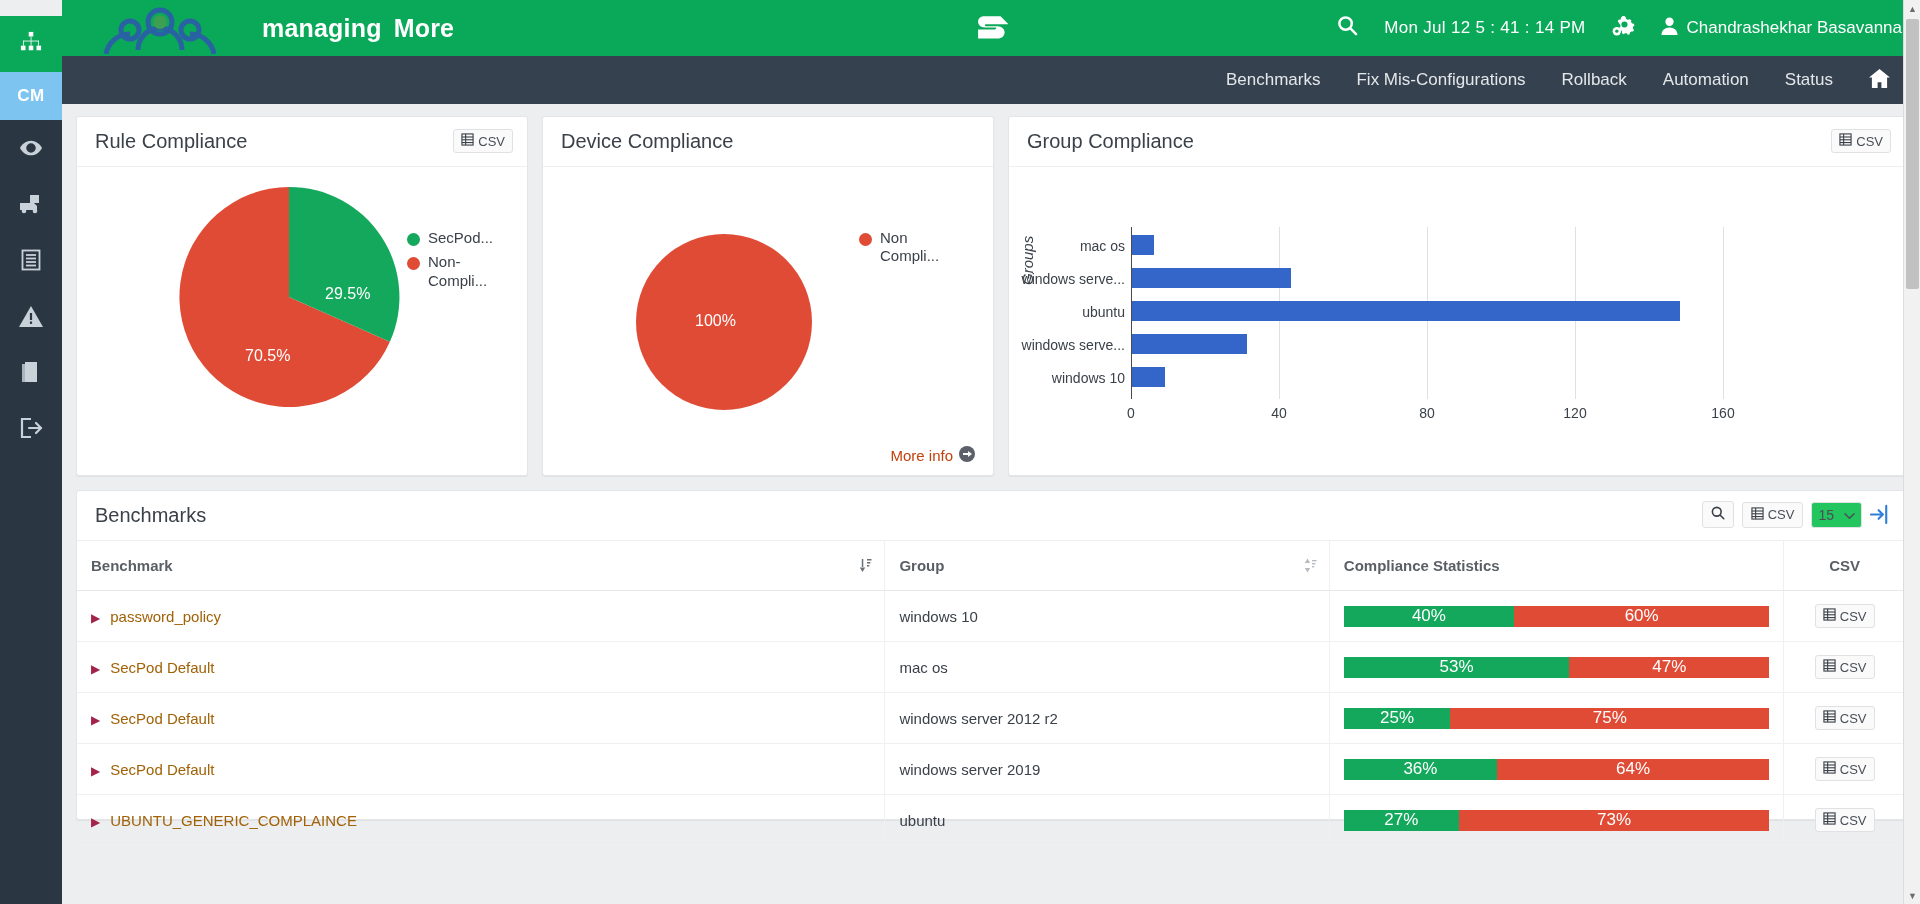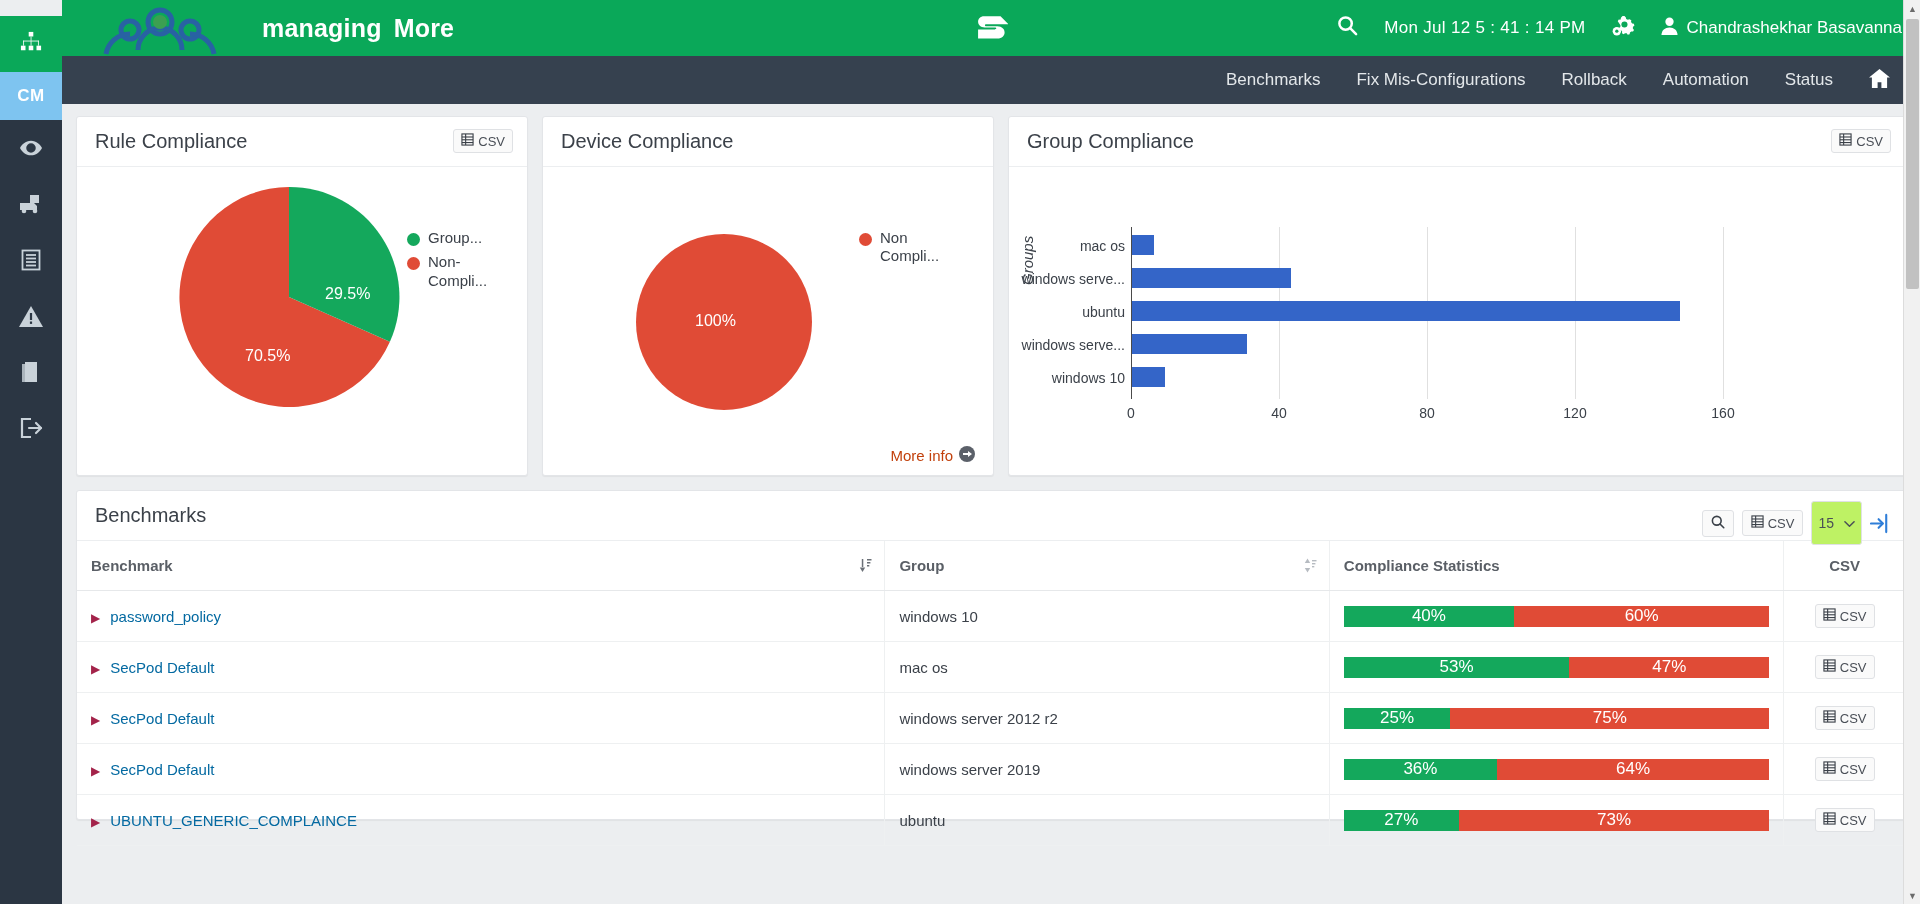--- a/index.html
+++ b/index.html
@@ -144,38 +144,38 @@
   #bench-tools {
     position: absolute; right: 14px; top: 10px;
     display: flex; align-items: center; gap: 8px;
   }
   .tool-btn {
     border: 1px solid #dfe1e4; background: #fafafa; border-radius: 3px;
     padding: 4px 8px; font-size: 13px; color: #4a4f57; cursor: pointer;
     display: inline-flex; align-items: center; gap: 4px;
   }
   #page-size {
-    border: 1px solid #dfe1e4; background: #bef264; border-radius: 3px;
-    padding: 13px 6px; font-size: 14px; color: #4a4f57; cursor: pointer;
+    border: 1px solid #dfe1e4; background: #22c55e; border-radius: 3px;
+    padding: 4px 6px; font-size: 14px; color: #4a4f57; cursor: pointer;
     display: inline-flex; align-items: center; gap: 10px;
   }
   #expand-icon { color: #2f7ed8; cursor: pointer; display: flex; align-items: center; }
 
   table#bench-table { width: 100%; border-collapse: collapse; table-layout: fixed; }
   #bench-table th {
     text-align: left; font-size: 15px; color: #5a5f66; font-weight: bold;
     padding: 16px 14px; border-bottom: 1px solid #e6e8ea; position: relative;
   }
   #bench-table td {
     font-size: 15px; color: #3b4149;
     padding: 13px 14px; border-bottom: 1px solid #eef0f1;
   }
   .col-sep { border-left: 1px solid #eef0f1; }
   .sort-icon { position: absolute; right: 12px; top: 17px; color: #9aa0a6; }
-  .bench-link { color: #0369a1; text-decoration: none; cursor: pointer; }
+  .bench-link { color: #a16207; text-decoration: none; cursor: pointer; }
   .caret { color: #a3234a; margin-right: 10px; font-size: 12px; cursor: pointer; }
   .stat-bar { display: flex; height: 21px; width: 100%; overflow: hidden; }
   .stat-seg {
     display: flex; align-items: center; justify-content: center;
     color: #fff; font-size: 17px;
   }
   .seg-green { background: #14a85c; }
   .seg-red { background: #e04b36; }
   .csv-cell { text-align: center; }
 
@@ -379,21 +379,21 @@
         <svg width="452" height="308" viewBox="0 0 452 308">
 
           <path d="M212 130 L212 20 A110 110 0 1 0 312.9 174.8 Z" fill="#e04b36"></path>
           <path d="M212 130 L312.9 174.8 A110 110 0 0 0 212 20 Z" fill="#14a85c"></path>
         </svg>
         <div class="pie-pct" style="left:248px; top:118px;">29.5%</div>
         <div class="pie-pct" style="left:168px; top:180px;">70.5%</div>
         <div class="pie-legend" style="left:330px; top:62px;">
           <div class="lg-row">
             <span class="dot" style="background:#14a85c"></span>
-            <span class="lg-label">Group...</span>
+            <span class="lg-label">SecPod...</span>
           </div>
           <div class="lg-row">
             <span class="dot" style="background:#e04b36"></span>
             <span class="lg-label">Non-Compli...</span>
           </div>
         </div>
       </div>
     </div>
 
     <div class="card" id="card-device">

